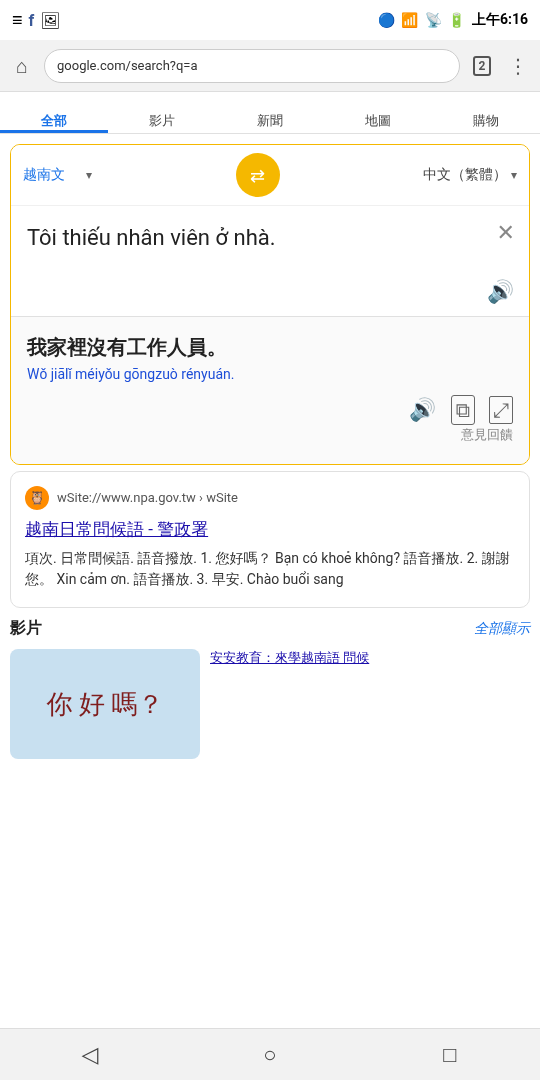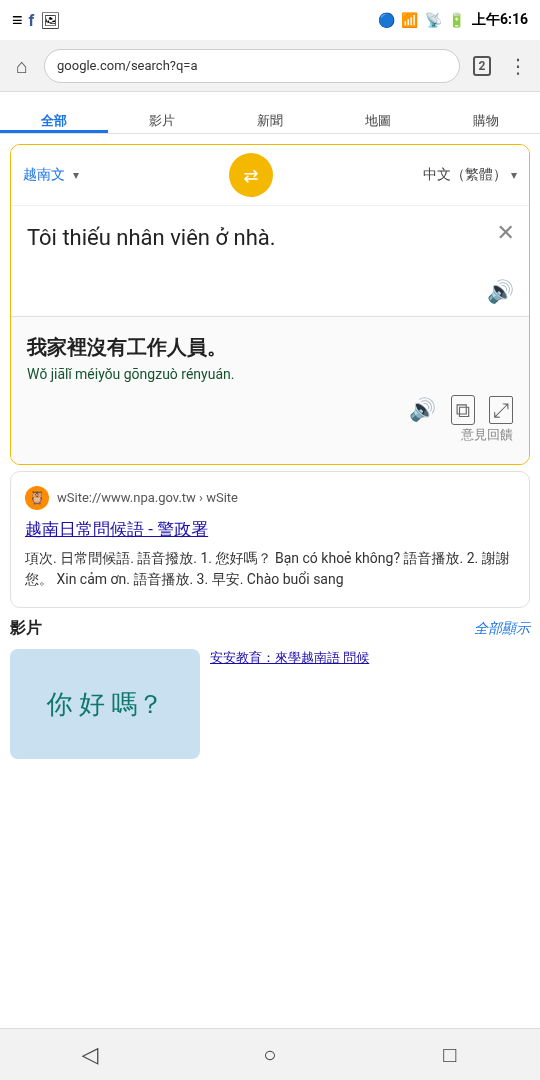--- a/index.html
+++ b/index.html
@@ -130,21 +130,21 @@
     .lang-selector-row {
       display: flex;
       align-items: center;
       padding: 8px 12px;
       background: #fff;
       border-bottom: 1px solid #f0f0f0;
     }
     .lang-btn {
       display: flex;
       align-items: center;
-      gap: 8px;
+      gap: 21px;
       font-size: 14px;
       color: #1a73e8;
       cursor: pointer;
     }
     .lang-btn .chevron {
       font-size: 12px;
       color: #666;
     }
     .swap-icon-wrap {
       flex: 1;
@@ -219,21 +219,21 @@
       position: relative;
     }
     .translated-main {
       font-size: 20px;
       color: #222;
       line-height: 1.4;
       font-weight: bold;
     }
     .translated-pinyin {
       font-size: 14px;
-      color: #14532d;
+      color: #1d4ed8;
       margin-top: 4px;
       line-height: 1.4;
     }
     .output-actions {
       display: flex;
       align-items: center;
       justify-content: flex-end;
       gap: 14px;
       margin-top: 12px;
       padding-bottom: 4px;
@@ -487,21 +487,21 @@
 </div>
 
 <div class="videos-section">
   <div class="videos-header">
     <span class="videos-title">影片</span>
     <span class="videos-show-all">全部顯示</span>
   </div>
   <div class="video-card-row">
     <div class="video-thumbnail">
       <div class="video-thumbnail-text">
-        <span style="font-size:26px; color:#0f766e;">你 好 嗎？</span>
+        <span style="font-size:26px; color:#7f1d1d;">你 好 嗎？</span>
       </div>
     </div>
     <div class="video-info">
       <div class="video-channel">安安教育：來學越南語 問候</div>
     </div>
   </div>
 </div>
 
 <div class="bottom-nav">
   <div class="nav-btn">

